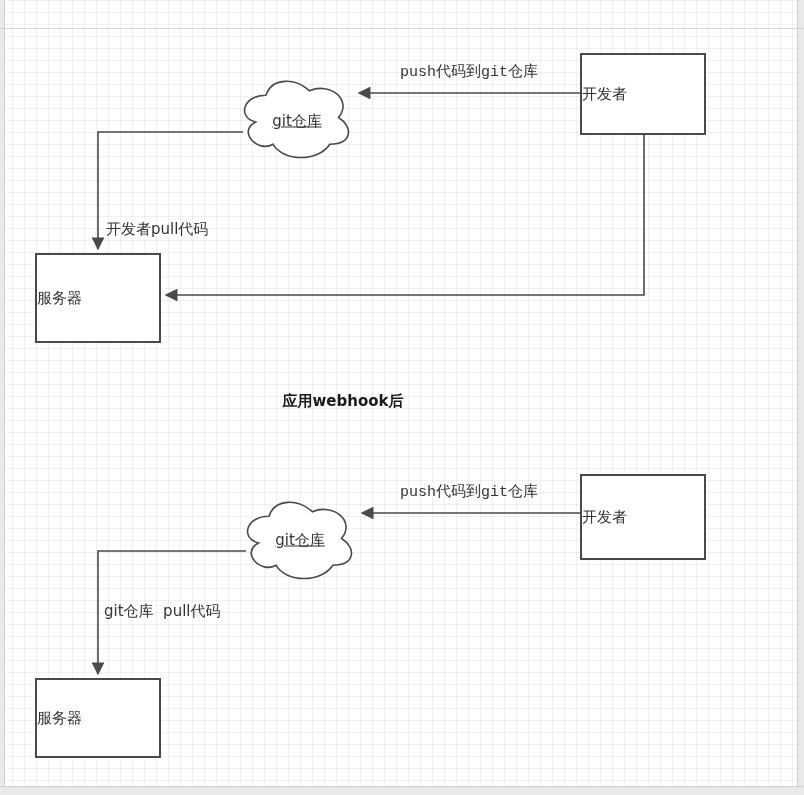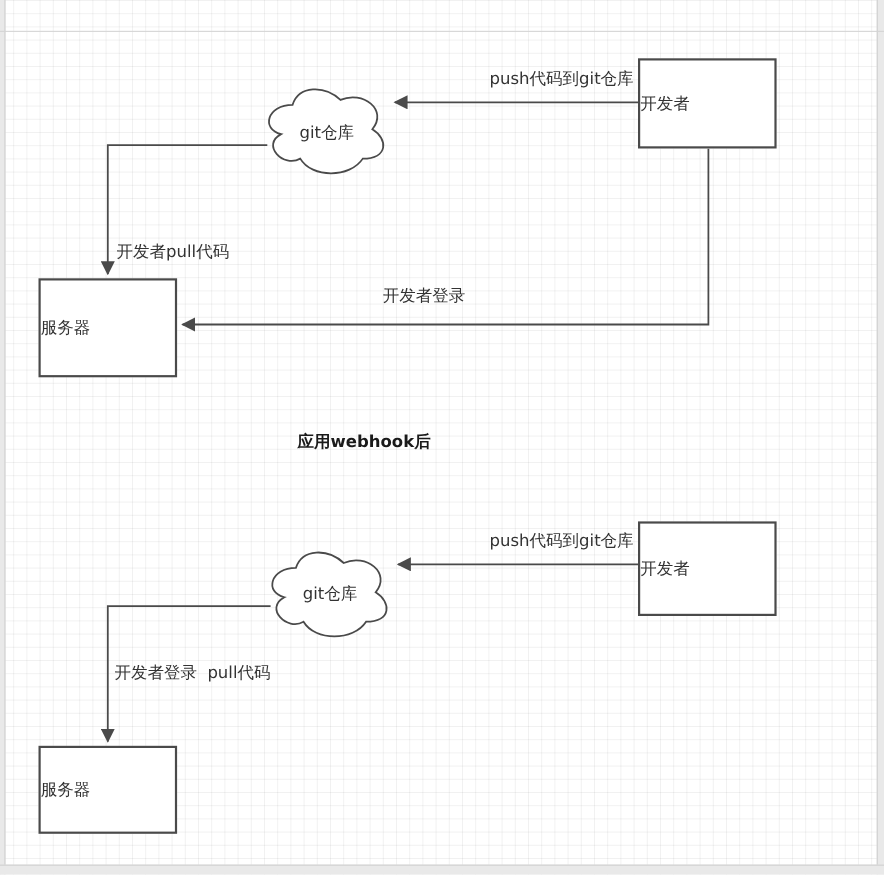--- a/index.html
+++ b/index.html
@@ -34,28 +34,29 @@
     font-size:15px;color:#333;
     z-index:3;
     box-sizing:border-box;
   }
   .cloud-label{
     position:absolute;
     font-size:15px;color:#333;
     z-index:3;
     transform:translate(-50%,-50%);
     white-space:nowrap;
+    text-decoration:underline;
   }
   .edge-label{
     position:absolute;
     font-size:15px;color:#333;
     z-index:4;
     white-space:pre;
   }
-  .edge-label.centered{text-align:right;}
+  .edge-label.centered{text-align:left;font-family:Liberation Mono, monospace;}
   .section-title{
     position:absolute;
     font-size:15px;font-weight:bold;color:#1a1a1a;
     z-index:4;text-align:center;white-space:pre;
   }
 </style>
 </head>
 <body>
 
 <div class="canvas">
@@ -86,36 +87,35 @@
   <div class="cloud-label" style="left:297px;top:121px;">git仓库</div>
 
   <div class="node" style="left:35px;top:253px;width:126px;height:90px;">
     <span>服务器</span>
   </div>
 
   <div class="edge-label centered" style="left:400px;top:62px;width:176px;">push代码到git仓库</div>
 
   <div class="edge-label" style="left:106px;top:180px;margin-top:40px;">开发者pull代码</div>
 
-  <div class="edge-label centered" style="left:283px;top:260px;width:140px;">开发者登录</div>
 
-  <div class="section-title" style="left:231px;top:392px;width:200px;">应用webhook后</div>
+  <div class="section-title" style="left:243px;top:392px;width:200px;">应用webhook后</div>
 
   <div class="node" style="left:580px;top:474px;width:126px;height:86px;">
     <span>开发者</span>
   </div>
 
   <div class="cloud-label" style="left:300px;top:540px;">git仓库</div>
 
   <div class="node" style="left:35px;top:678px;width:126px;height:80px;">
     <span>服务器</span>
   </div>
 
   <div class="edge-label centered" style="left:400px;top:482px;width:176px;">push代码到git仓库</div>
 
-  <div class="edge-label" style="left:104px;top:602px;">开发者登录  pull代码</div>
+  <div class="edge-label" style="left:104px;top:602px;">git仓库  pull代码</div>
 
   <div class="edge-strip edge-left"></div>
   <div class="edge-strip edge-right"></div>
   <div class="edge-strip edge-topline"></div>
   <div class="edge-strip edge-bottom"></div>
 
 </div>
 
 </body></html>

